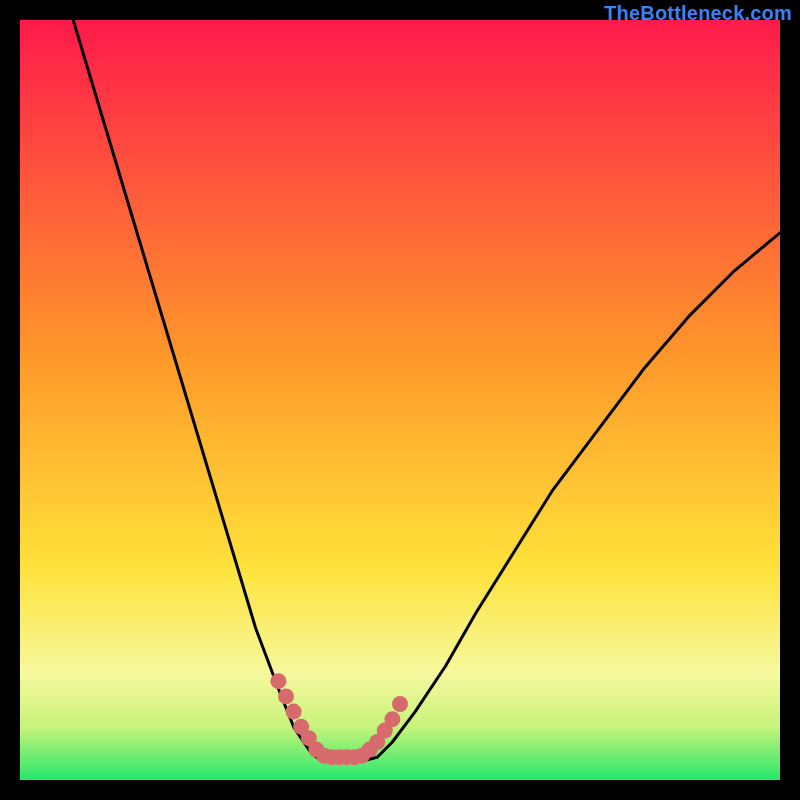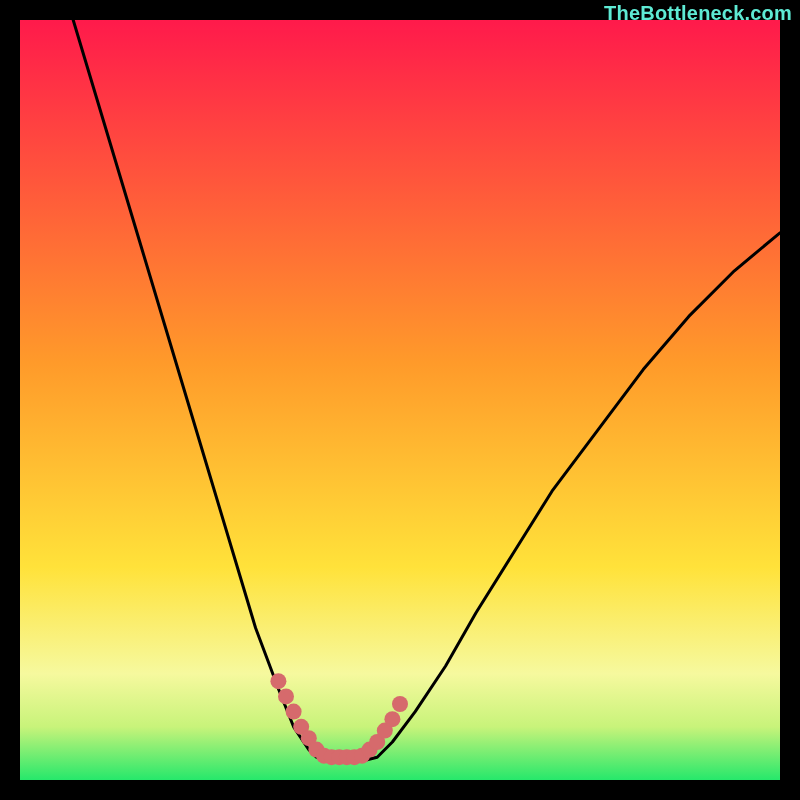--- a/index.html
+++ b/index.html
@@ -18,21 +18,21 @@
     width: 760px;
     height: 760px;
     background: #000;
   }
   .watermark {
     position: absolute;
     top: 2px;
     right: 8px;
     font-size: 20px;
     font-weight: 600;
-    color: #5eead4;
+    color: #3b82f6;
     letter-spacing: 0.2px;
     z-index: 5;
     user-select: none;
   }
   svg {
     display: block;
   }
 </style>
 </head>
 <body>

